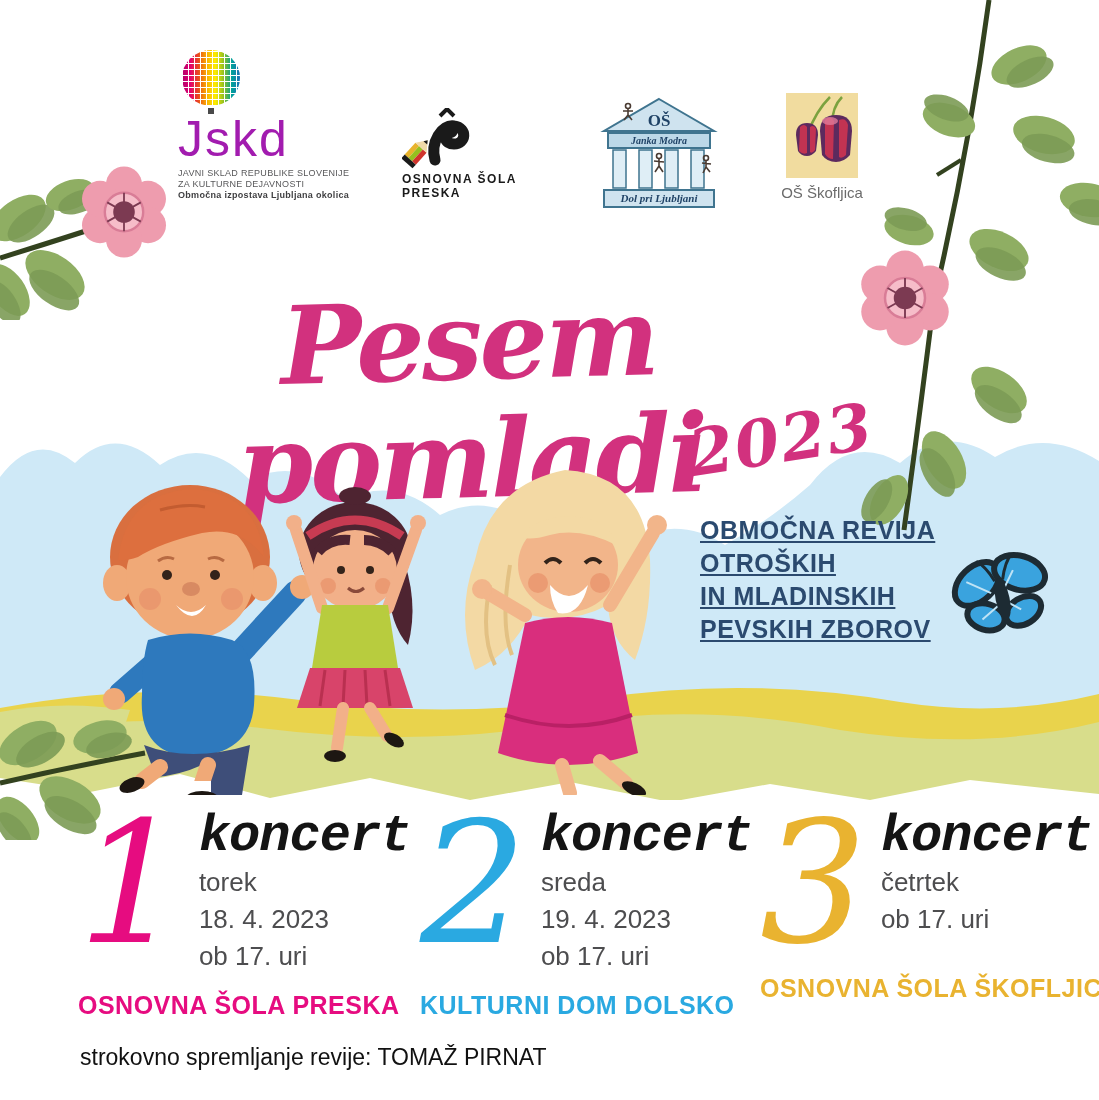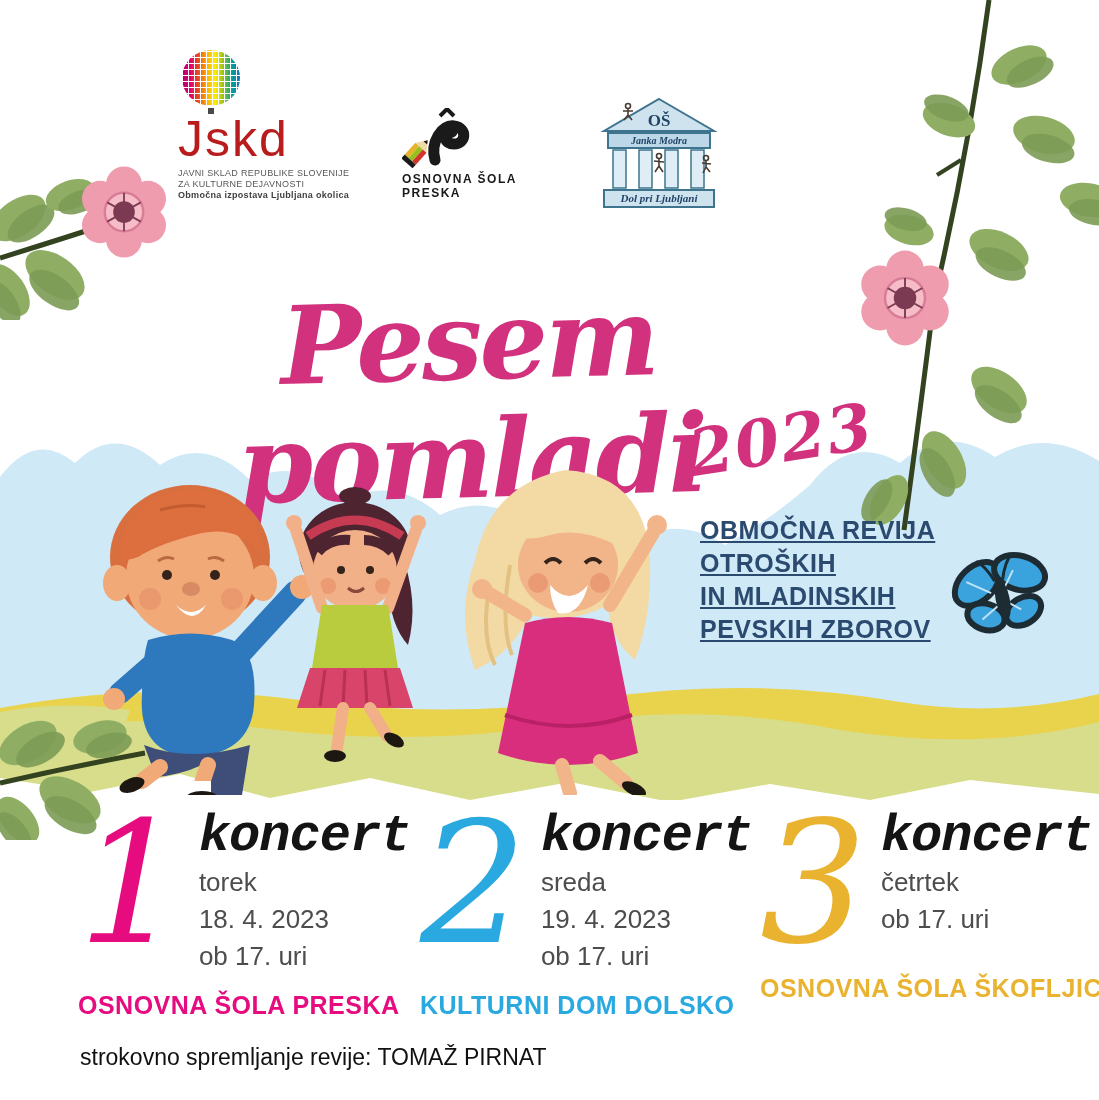--- a/index.html
+++ b/index.html
@@ -8,21 +8,21 @@
   .abs{position:absolute;}
 
   
   .jskd{left:178px;top:50px;width:200px;}
   .jskd-circle{width:58px;height:56px;border-radius:50%;margin-left:4px;
     background:
       repeating-linear-gradient(90deg,#ffffff 0 1.5px,transparent 1.5px 6px),
       repeating-linear-gradient(0deg,#ffffff 0 1.5px,transparent 1.5px 6px),
       linear-gradient(90deg,#b0006e,#e3006f,#e94e1b,#f9b000,#ffed00,#95c11f,#00a19a,#1d71b8);}
   .jskd-dot{width:6px;height:6px;background:#4a4a4a;margin:2px 0 0 30px;}
-  .jskd-word{font-size:50px;line-height:50px;color:#b91c1c;letter-spacing:2px;font-weight:400;}
+  .jskd-word{font-size:50px;line-height:50px;color:#a21caf;letter-spacing:2px;font-weight:400;}
   .jskd-small{font-size:9px;color:#58585a;line-height:11px;letter-spacing:.3px;margin-top:4px;}
   .jskd-small .b{font-weight:bold;color:#3f3f41;}
 
   .preska{left:402px;top:108px;width:175px;text-align:left;}
   .preska-cap{font-size:12px;font-weight:bold;color:#1a1a1a;letter-spacing:1.5px;margin-top:2px;}
 
   .janka{left:598px;top:96px;width:122px;height:118px;}
   .skofljica{left:770px;top:93px;width:104px;text-align:center;}
   .skof-cap{font-size:15px;color:#6b6b6b;margin-top:6px;}
 
@@ -163,20 +163,34 @@
       <circle cx="61" cy="60" r="2.5"></circle>
         <path d="M61,62 l0,8 m-5,-5 l10,1 m-5,4 l-4,6 m4,-6 l4,6"></path>
       <circle cx="108" cy="62" r="2.5"></circle>
         <path d="M108,64 l0,7 m-4,-4 l9,1 m-5,3 l-3,6 m3,-6 l4,5"></path>
     </g>
     <text x="61" y="30" text-anchor="middle" font-size="17" font-weight="bold" fill="#1f4266" font-family="Liberation Serif, serif">OŠ</text>
     <text x="61" y="48" text-anchor="middle" font-size="10" font-weight="bold" font-style="italic" fill="#1f4266" font-family="Liberation Serif, serif">Janka Modra</text>
     <text x="61" y="106" text-anchor="middle" font-size="11" font-weight="bold" font-style="italic" fill="#1f4266" font-family="Liberation Serif, serif">Dol pri Ljubljani</text>
   </svg>
 
+  <div class="abs skofljica">
+    <svg width="72" height="85" viewBox="0 0 72 85" style="margin:0 auto;">
+      <rect x="0" y="0" width="72" height="85" fill="#f1dc9f"></rect>
+      <path d="M22,40 Q30,18 44,4 M46,32 Q46,14 56,4" stroke="#7ba23f" stroke-width="2.5" fill="none"></path>
+      <path d="M10,42 Q10,30 21,30 Q32,30 32,42 L30,58 Q26,63 21,63 Q15,63 12,58 Z" fill="#5d2a5e"></path>
+      <path d="M14,34 Q18,30 21,34 L21,60 Q17,62 13,58 Z" fill="#c23352"></path>
+      <path d="M24,34 Q28,31 30,36 L29,57 Q26,61 24,59 Z" fill="#c23352"></path>
+      <path d="M34,38 Q34,22 50,22 Q66,22 66,38 L64,62 Q58,69 50,69 Q41,69 36,62 Z" fill="#5d2a5e"></path>
+      <path d="M39,27 Q45,22 48,28 L47,66 Q42,66 39,61 Z" fill="#c23352"></path>
+      <path d="M53,27 Q60,24 62,32 L60,62 Q56,66 53,64 Z" fill="#c23352"></path>
+      <ellipse cx="44" cy="28" rx="8" ry="4" fill="#e07a9a" opacity="0.8"></ellipse>
+    </svg>
+    <div class="skof-cap">OŠ Škofljica</div>
+  </div>
 
   <div class="abs title">Pesem pomladi</div>
   <div class="abs year">2023</div>
 
   <svg class="abs" style="left:55px;top:450px;" width="640" height="345" viewBox="0 0 640 345">
 
     <g transform="translate(35,15)">
       <ellipse cx="100" cy="92" rx="80" ry="72" fill="#d96f3f"></ellipse>
       <ellipse cx="27" cy="118" rx="14" ry="18" fill="#f0a977"></ellipse>
       <ellipse cx="173" cy="118" rx="14" ry="18" fill="#f0a977"></ellipse>

